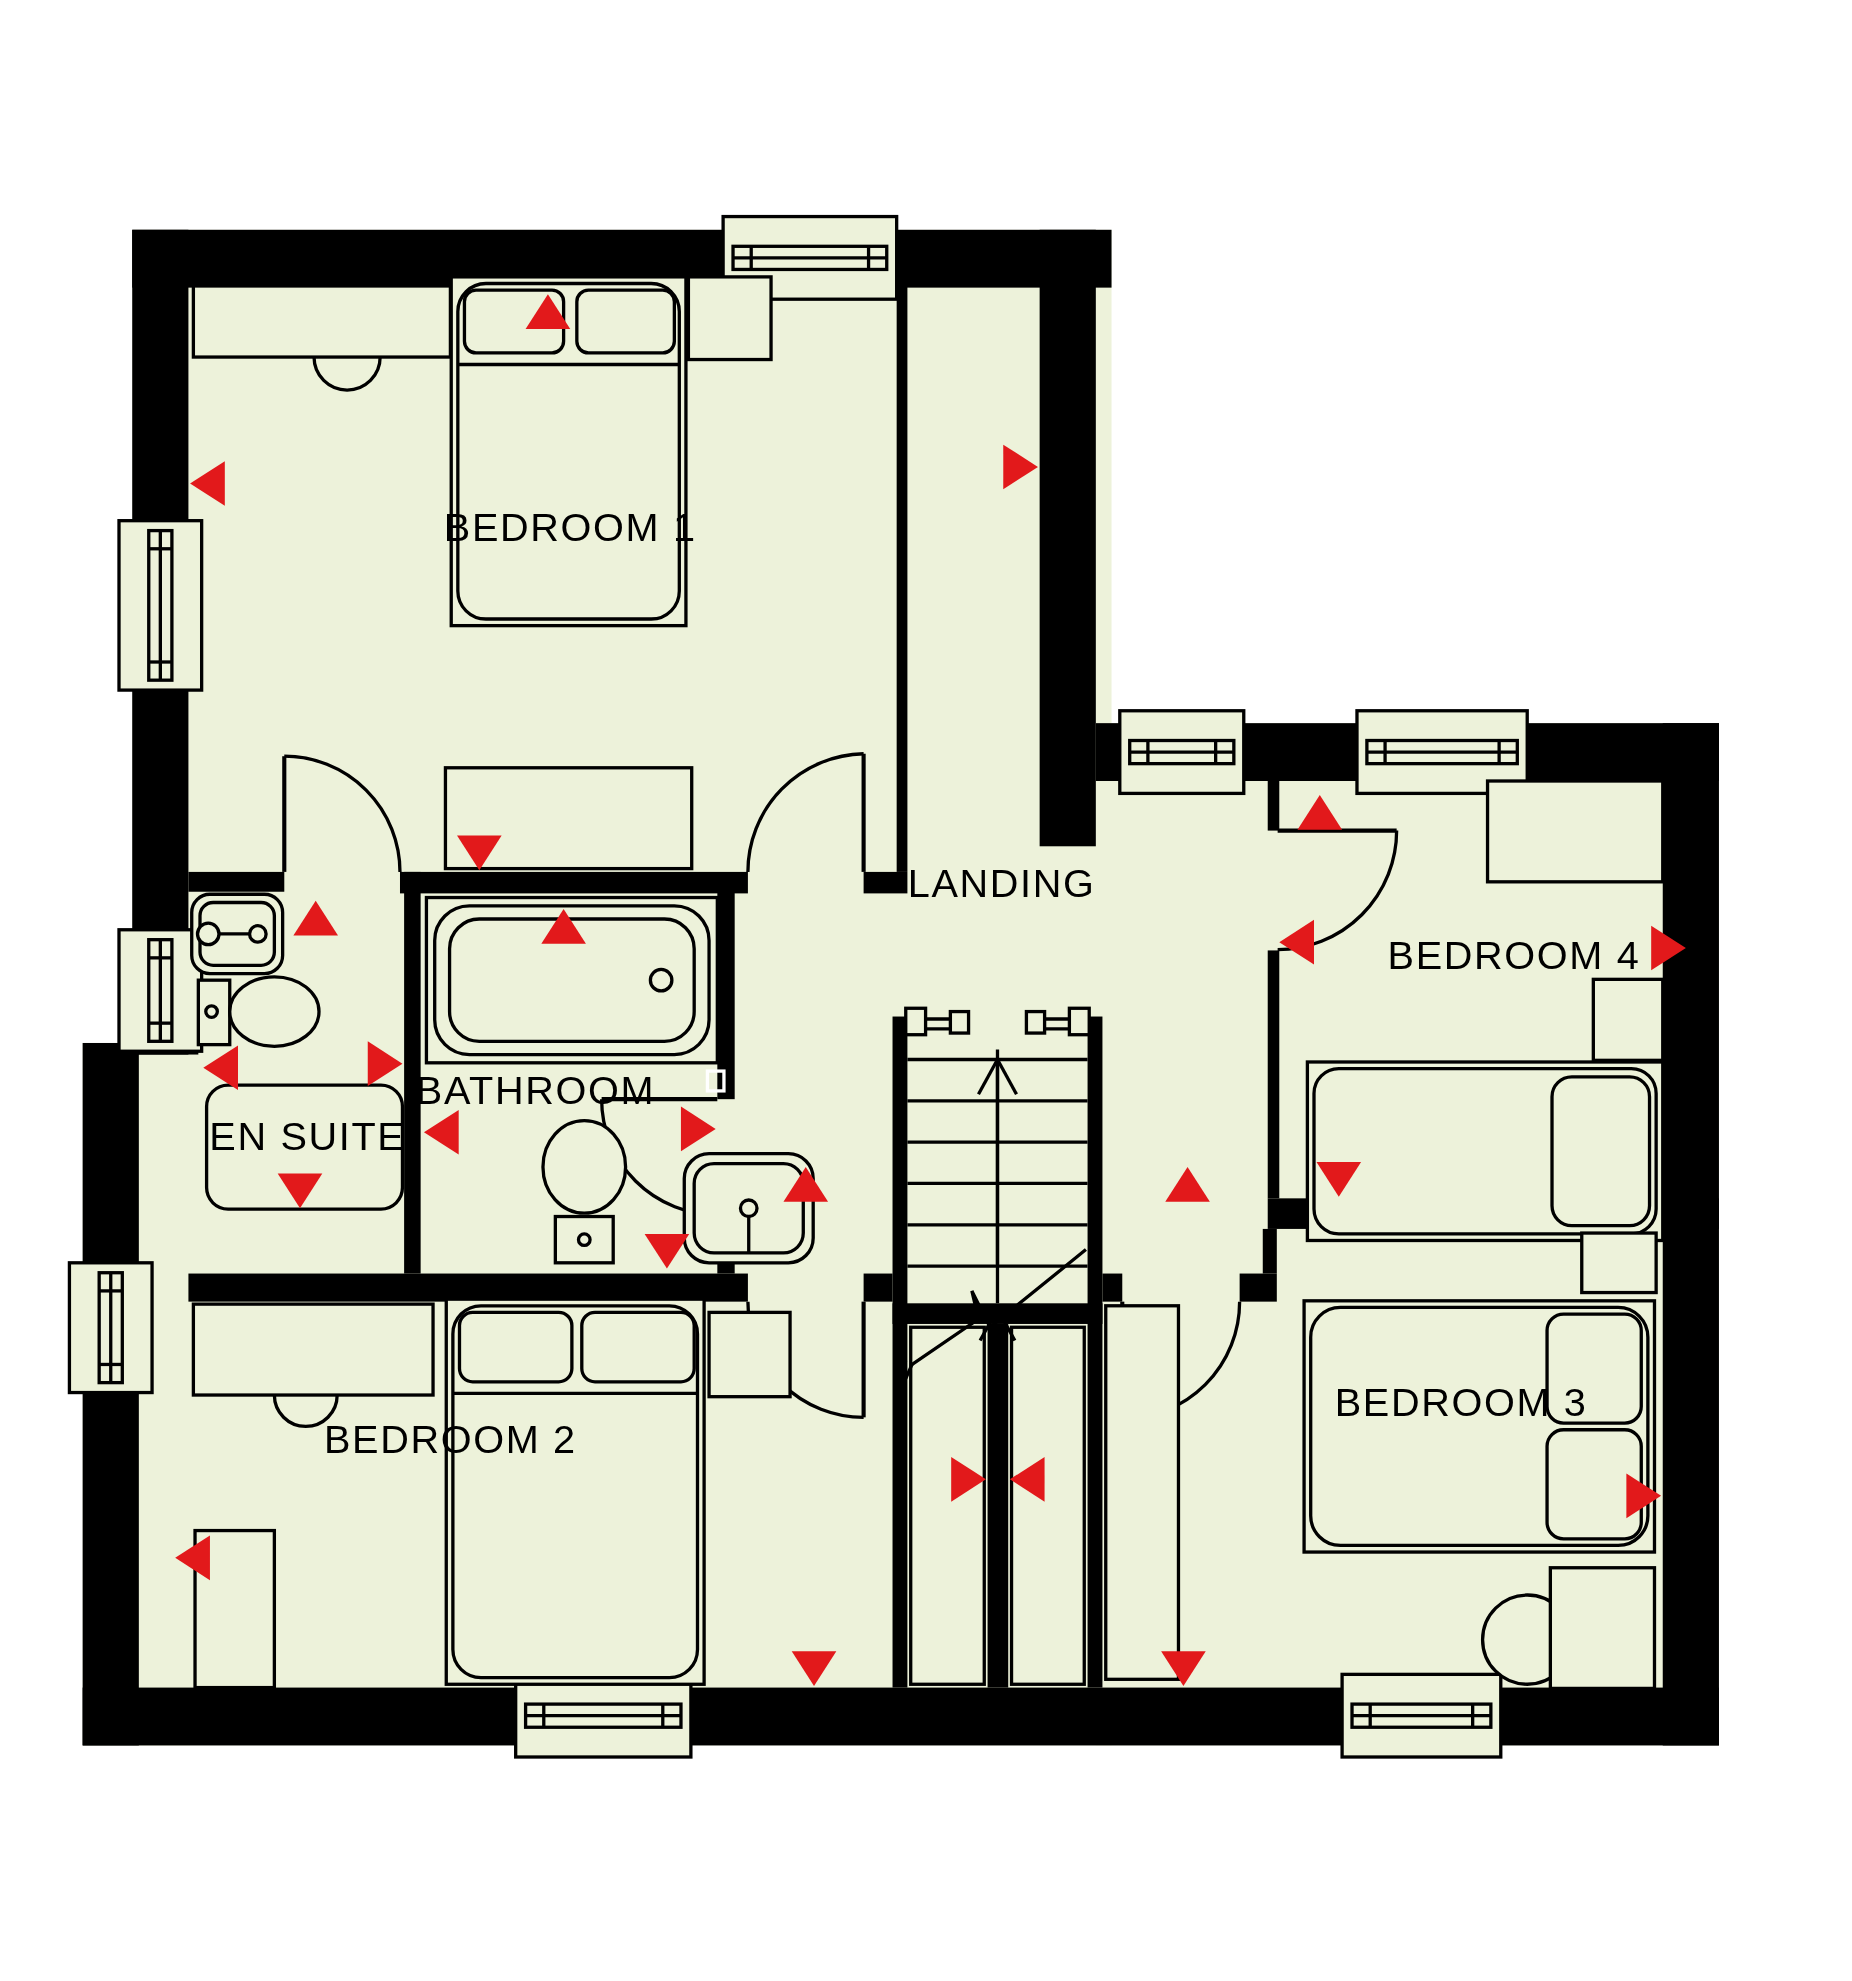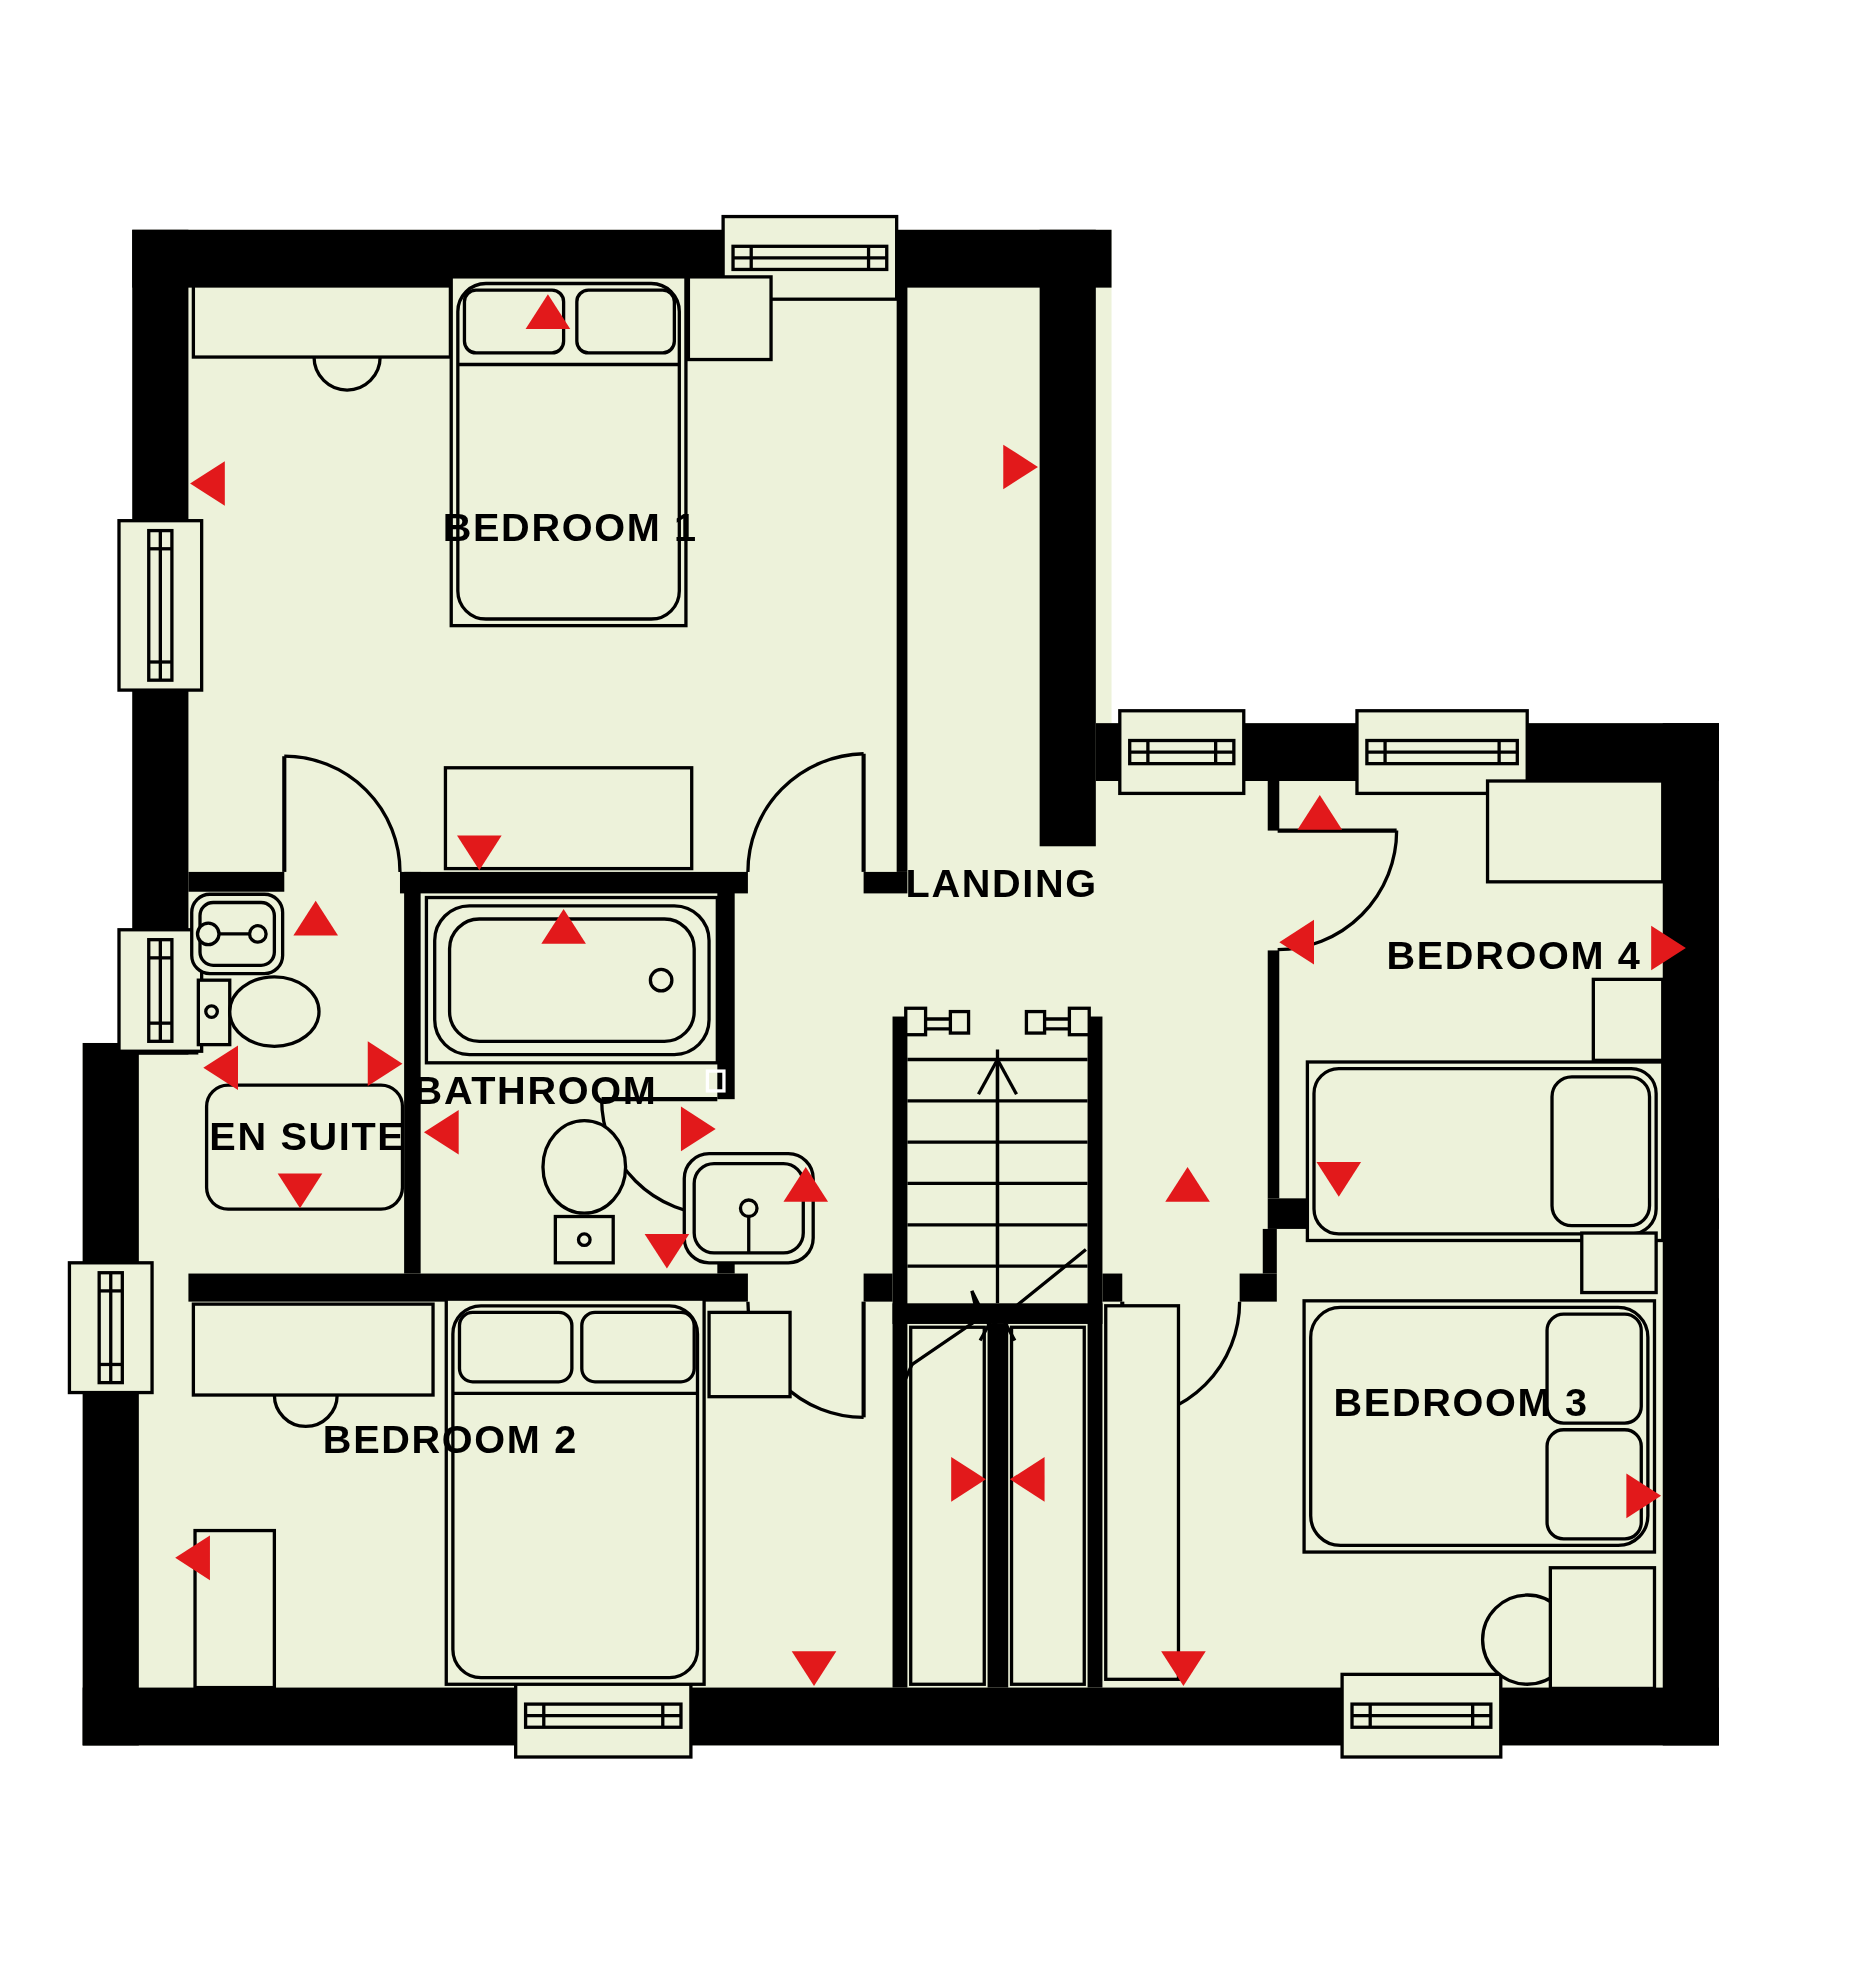--- a/index.html
+++ b/index.html
@@ -1,16 +1,16 @@
 <!DOCTYPE html>
 <html style="font-size:13.2px"><head>
 <meta charset="utf-8">
 <style>
   html,body{margin:0;padding:0;background:#ffffff;}
-  .page{width:1852px;height:1981px;position:relative;background:#fff;font-weight:bold;}
+  .page{width:1852px;height:1981px;position:relative;background:#fff;}
   svg{display:block;}
   text.room-label{font-family:"Liberation Sans","DejaVu Sans",sans-serif;fill:#000;letter-spacing:2px;}
 </style>
 </head>
 <body>
 
 <div class="page">
   <svg id="plan" width="1852" height="1981" viewBox="0 0 2241 2397" xmlns="http://www.w3.org/2000/svg">
       <rect x="160" y="278" width="1185" height="1834" fill="#edf2da"></rect>
       <rect x="1326" y="875" width="754" height="1237" fill="#edf2da"></rect>

